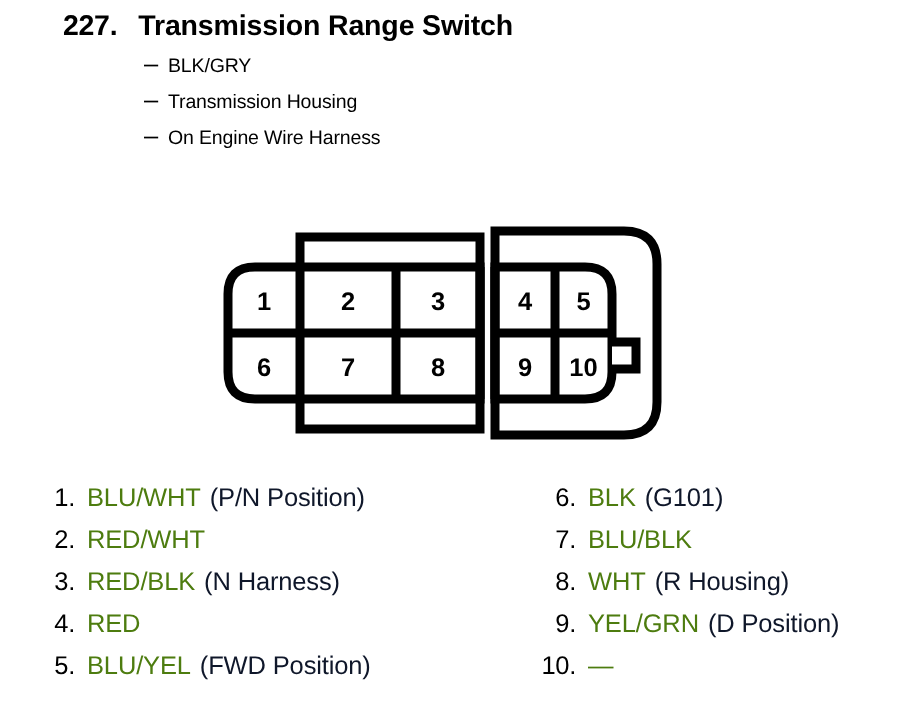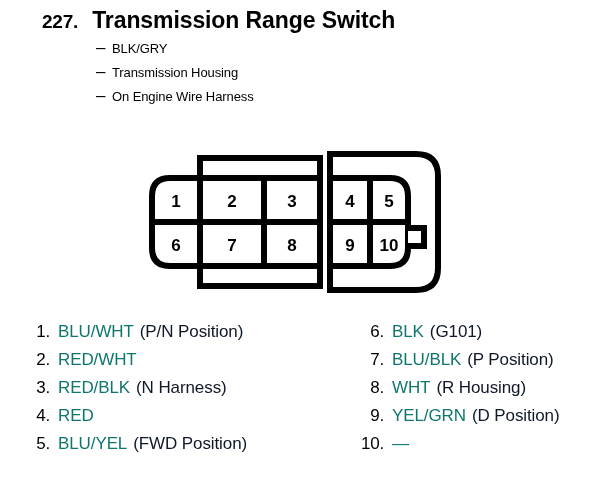--- a/index.html
+++ b/index.html
@@ -29,21 +29,21 @@
     align-items: baseline;
     padding-left: 14px;
     padding-top: 7px;
   }
   #title-number {
     font-size: 19px;
     font-weight: bold;
     letter-spacing: -0.2px;
   }
   #title-text {
-    font-size: 23px;
+    font-size: 19px;
     font-weight: bold;
     margin-left: 14px;
     letter-spacing: -0.1px;
   }
   .sub-line {
     display: flex;
     align-items: baseline;
     padding-left: 68px;
     margin-top: 4px;
   }
@@ -107,21 +107,21 @@
     font-size: 17px;
     width: 36px;
     flex: 0 0 36px;
     text-align: right;
     padding-right: 8px;
     box-sizing: border-box;
     letter-spacing: -0.2px;
   }
   .pin-wire {
     font-size: 17px;
-    color: #0f766e;
+    color: #4d7c0f;
     letter-spacing: -0.1px;
   }
   .pin-position {
     font-size: 17px;
     color: #0f172a;
     margin-left: 6px;
     letter-spacing: -0.1px;
   }
   .pin-position:empty {
     margin-left: 0;
@@ -218,21 +218,20 @@
 
   <div class="list-col" id="col-right">
     <div class="pin-row">
       <span class="pin-index">6.</span>
       <span class="pin-wire">BLK</span>
       <span class="pin-position">(G101)</span>
     </div>
     <div class="pin-row">
       <span class="pin-index">7.</span>
       <span class="pin-wire">BLU/BLK</span>
-      <span class="pin-position">(P Position)</span>
     </div>
     <div class="pin-row">
       <span class="pin-index">8.</span>
       <span class="pin-wire">WHT</span>
       <span class="pin-position">(R Housing)</span>
     </div>
     <div class="pin-row">
       <span class="pin-index">9.</span>
       <span class="pin-wire">YEL/GRN</span>
       <span class="pin-position">(D Position)</span>

